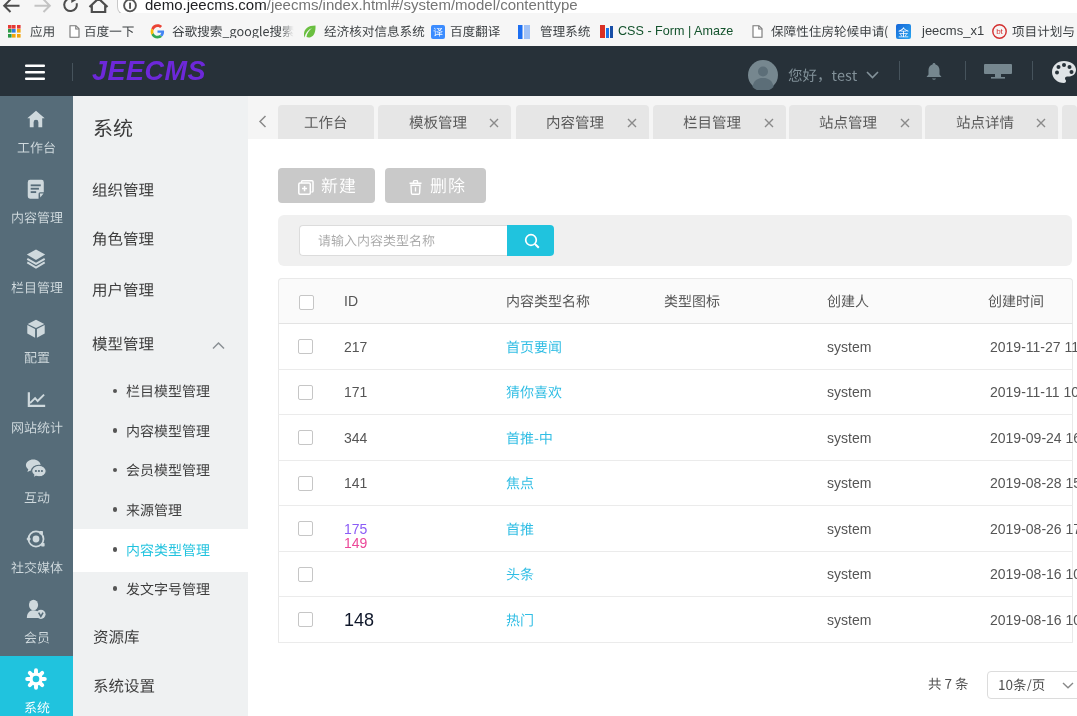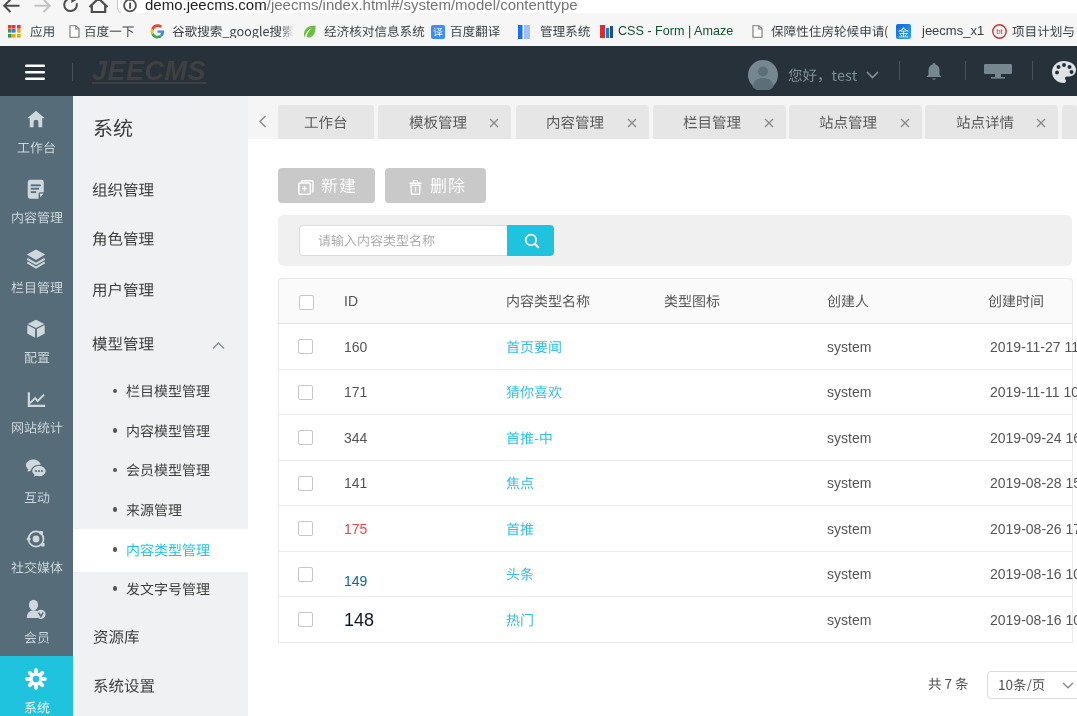--- a/index.html
+++ b/index.html
@@ -294,21 +294,21 @@
   </div>
 <div style="position:absolute;left:0px;top:46px;width:1077px;height:50px;background:#273139"></div>
 <svg style="position:absolute;left:25px;top:64px" width="20" height="17" viewBox="0 0 20 17">
 <g fill="#fff">
       <rect y="0.5" width="20" height="2.6" rx="1"></rect>
       <rect y="7" width="20" height="2.6" rx="1"></rect>
       <rect y="13.5" width="20" height="2.6" rx="1"></rect>
     </g>
   </svg>
 <div style="position:absolute;left:72px;top:63px;width:1px;height:18px;background:#46535c"></div>
-<div style="position:absolute;left:92.0px;top:56.4px;font-size:27px;color:#404040;line-height:31.05px;white-space:pre;font-weight:700;font-style:italic;letter-spacing:0.50px;text-decoration:underline;">JEECMS</div>
+<div style="position:absolute;left:92.0px;top:56.4px;font-size:27px;color:#6d28d9;line-height:31.05px;white-space:pre;font-weight:700;font-style:italic;letter-spacing:0.50px;">JEECMS</div>
 <svg style="position:absolute;left:748px;top:60px" width="30" height="30" viewBox="0 0 30 30">
 <circle cx="15" cy="15" r="15" fill="#76878f"></circle>
 <circle cx="15" cy="11.5" r="5" fill="#5c6e78"></circle>
 <path d="M4.5 27 C5.5 20.5 9.5 18 15 18 C20.5 18 24.5 20.5 25.5 27 A15 15 0 0 1 4.5 27Z" fill="#5c6e78"></path>
   </svg>
 <div style="position:absolute;left:788.0px;top:67.8px">
     <svg style="display:block;" width="69.3" height="14.5" viewBox="0 -880 4776 1000" fill="#83929a">
       <use href="#g43" x="0"></use>
       <use href="#g44" x="1000"></use>
       <use href="#g45" x="2000"></use>
@@ -739,21 +739,21 @@
 <div style="position:absolute;left:988.0px;top:294.0px">
     <svg style="display:block;" width="56.0" height="14.0" viewBox="0 -880 4000 1000" fill="#555">
       <use href="#g97" x="0"></use>
       <use href="#g88" x="1000"></use>
       <use href="#g99" x="2000"></use>
       <use href="#g100" x="3000"></use>
     </svg>
   </div>
 <div style="position:absolute;left:278px;top:324px;width:794.5px;height:45.5px;border-bottom:1px solid #ebebeb;box-sizing:border-box"></div>
 <div style="position:absolute;left:298px;top:339.25px;width:15px;height:15px;background:#fff;border:1px solid #c6c6c6;border-radius:2px;box-sizing:border-box"></div>
-<div style="position:absolute;left:344.0px;top:338.9px;font-size:14px;color:#555;line-height:16.10px;white-space:pre;">160</div>
+<div style="position:absolute;left:344.0px;top:338.9px;font-size:14px;color:#555;line-height:16.10px;white-space:pre;">217</div>
 <div style="position:absolute;left:506.0px;top:339.8px">
     <svg style="display:block;" width="56.0" height="14.0" viewBox="0 -880 4000 1000" fill="#2fbde4">
       <use href="#g101" x="0"></use>
       <use href="#g102" x="1000"></use>
       <use href="#g103" x="2000"></use>
       <use href="#g104" x="3000"></use>
     </svg>
   </div>
 <div style="position:absolute;left:827.0px;top:338.9px;font-size:14px;color:#555;line-height:16.10px;white-space:pre;">system</div>
 <div style="position:absolute;left:990.0px;top:338.9px;font-size:14px;color:#555;line-height:16.10px;white-space:pre;">2019-11-27 11:5</div>
@@ -789,32 +789,32 @@
 <div style="position:absolute;left:506.0px;top:476.2px">
     <svg style="display:block;" width="28.0" height="14.0" viewBox="0 -880 2000 1000" fill="#2fbde4">
       <use href="#g112" x="0"></use>
       <use href="#g84" x="1000"></use>
     </svg>
   </div>
 <div style="position:absolute;left:827.0px;top:475.4px;font-size:14px;color:#555;line-height:16.10px;white-space:pre;">system</div>
 <div style="position:absolute;left:990.0px;top:475.4px;font-size:14px;color:#555;line-height:16.10px;white-space:pre;">2019-08-28 15:1</div>
 <div style="position:absolute;left:278px;top:506.0px;width:794.5px;height:45.5px;border-bottom:1px solid #ebebeb;box-sizing:border-box"></div>
 <div style="position:absolute;left:298px;top:521.25px;width:15px;height:15px;background:#fff;border:1px solid #c6c6c6;border-radius:2px;box-sizing:border-box"></div>
-<div style="position:absolute;left:344.0px;top:520.9px;font-size:14px;color:#ef4444;line-height:16.10px;white-space:pre;">175</div>
+<div style="position:absolute;left:344.0px;top:520.9px;font-size:14px;color:#8b5cf6;line-height:16.10px;white-space:pre;">175</div>
 <div style="position:absolute;left:506.0px;top:521.8px">
     <svg style="display:block;" width="28.0" height="14.0" viewBox="0 -880 2000 1000" fill="#2fbde4">
       <use href="#g101" x="0"></use>
       <use href="#g109" x="1000"></use>
     </svg>
   </div>
 <div style="position:absolute;left:827.0px;top:520.9px;font-size:14px;color:#555;line-height:16.10px;white-space:pre;">system</div>
 <div style="position:absolute;left:990.0px;top:520.9px;font-size:14px;color:#555;line-height:16.10px;white-space:pre;">2019-08-26 17:0</div>
 <div style="position:absolute;left:278px;top:551.5px;width:794.5px;height:45.5px;border-bottom:1px solid #ebebeb;box-sizing:border-box"></div>
 <div style="position:absolute;left:298px;top:566.75px;width:15px;height:15px;background:#fff;border:1px solid #c6c6c6;border-radius:2px;box-sizing:border-box"></div>
-<div style="position:absolute;left:344.0px;top:573px;font-size:14px;color:#0369a1;line-height:16.10px;white-space:pre;">149</div>
+<div style="position:absolute;left:344.0px;top:535px;font-size:14px;color:#ec4899;line-height:16.10px;white-space:pre;">149</div>
 <div style="position:absolute;left:506.0px;top:567.2px">
     <svg style="display:block;" width="28.0" height="14.0" viewBox="0 -880 2000 1000" fill="#2fbde4">
       <use href="#g113" x="0"></use>
       <use href="#g114" x="1000"></use>
     </svg>
   </div>
 <div style="position:absolute;left:827.0px;top:566.4px;font-size:14px;color:#555;line-height:16.10px;white-space:pre;">system</div>
 <div style="position:absolute;left:990.0px;top:566.4px;font-size:14px;color:#555;line-height:16.10px;white-space:pre;">2019-08-16 10:4</div>
 <div style="position:absolute;left:278px;top:597.0px;width:794.5px;height:45.5px;border-bottom:1px solid #ebebeb;box-sizing:border-box"></div>
 <div style="position:absolute;left:298px;top:612.25px;width:15px;height:15px;background:#fff;border:1px solid #c6c6c6;border-radius:2px;box-sizing:border-box"></div>

